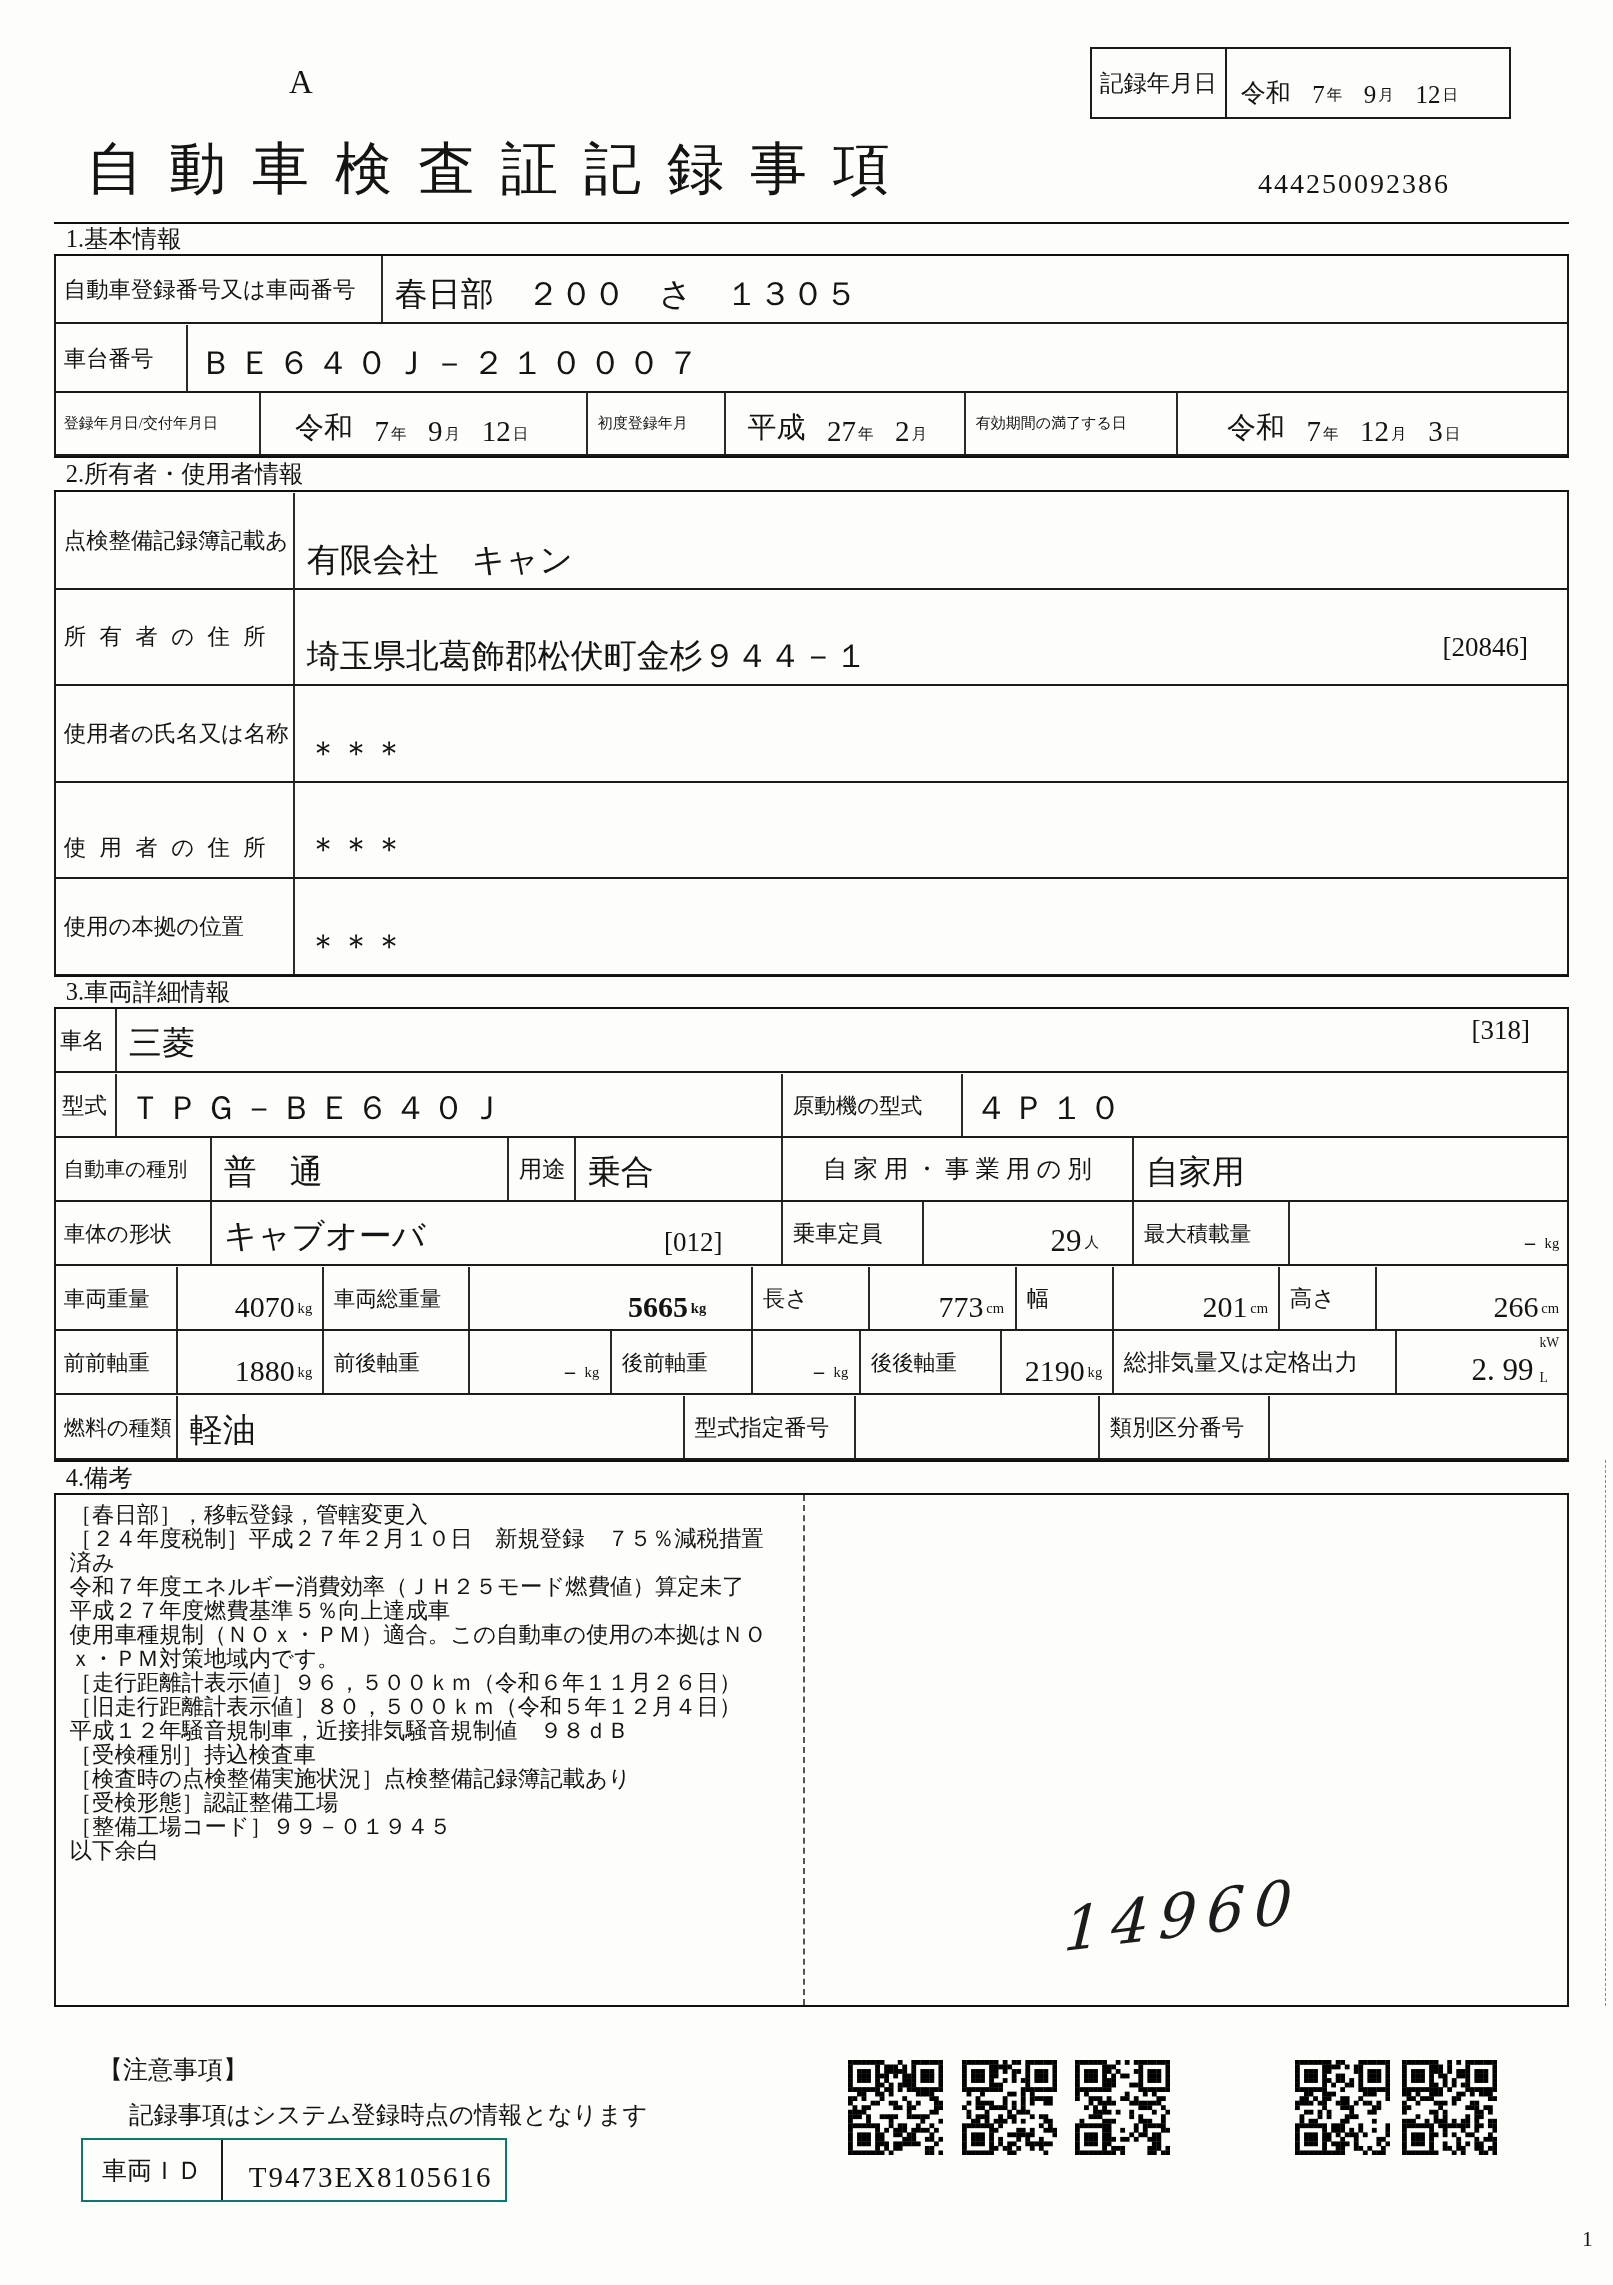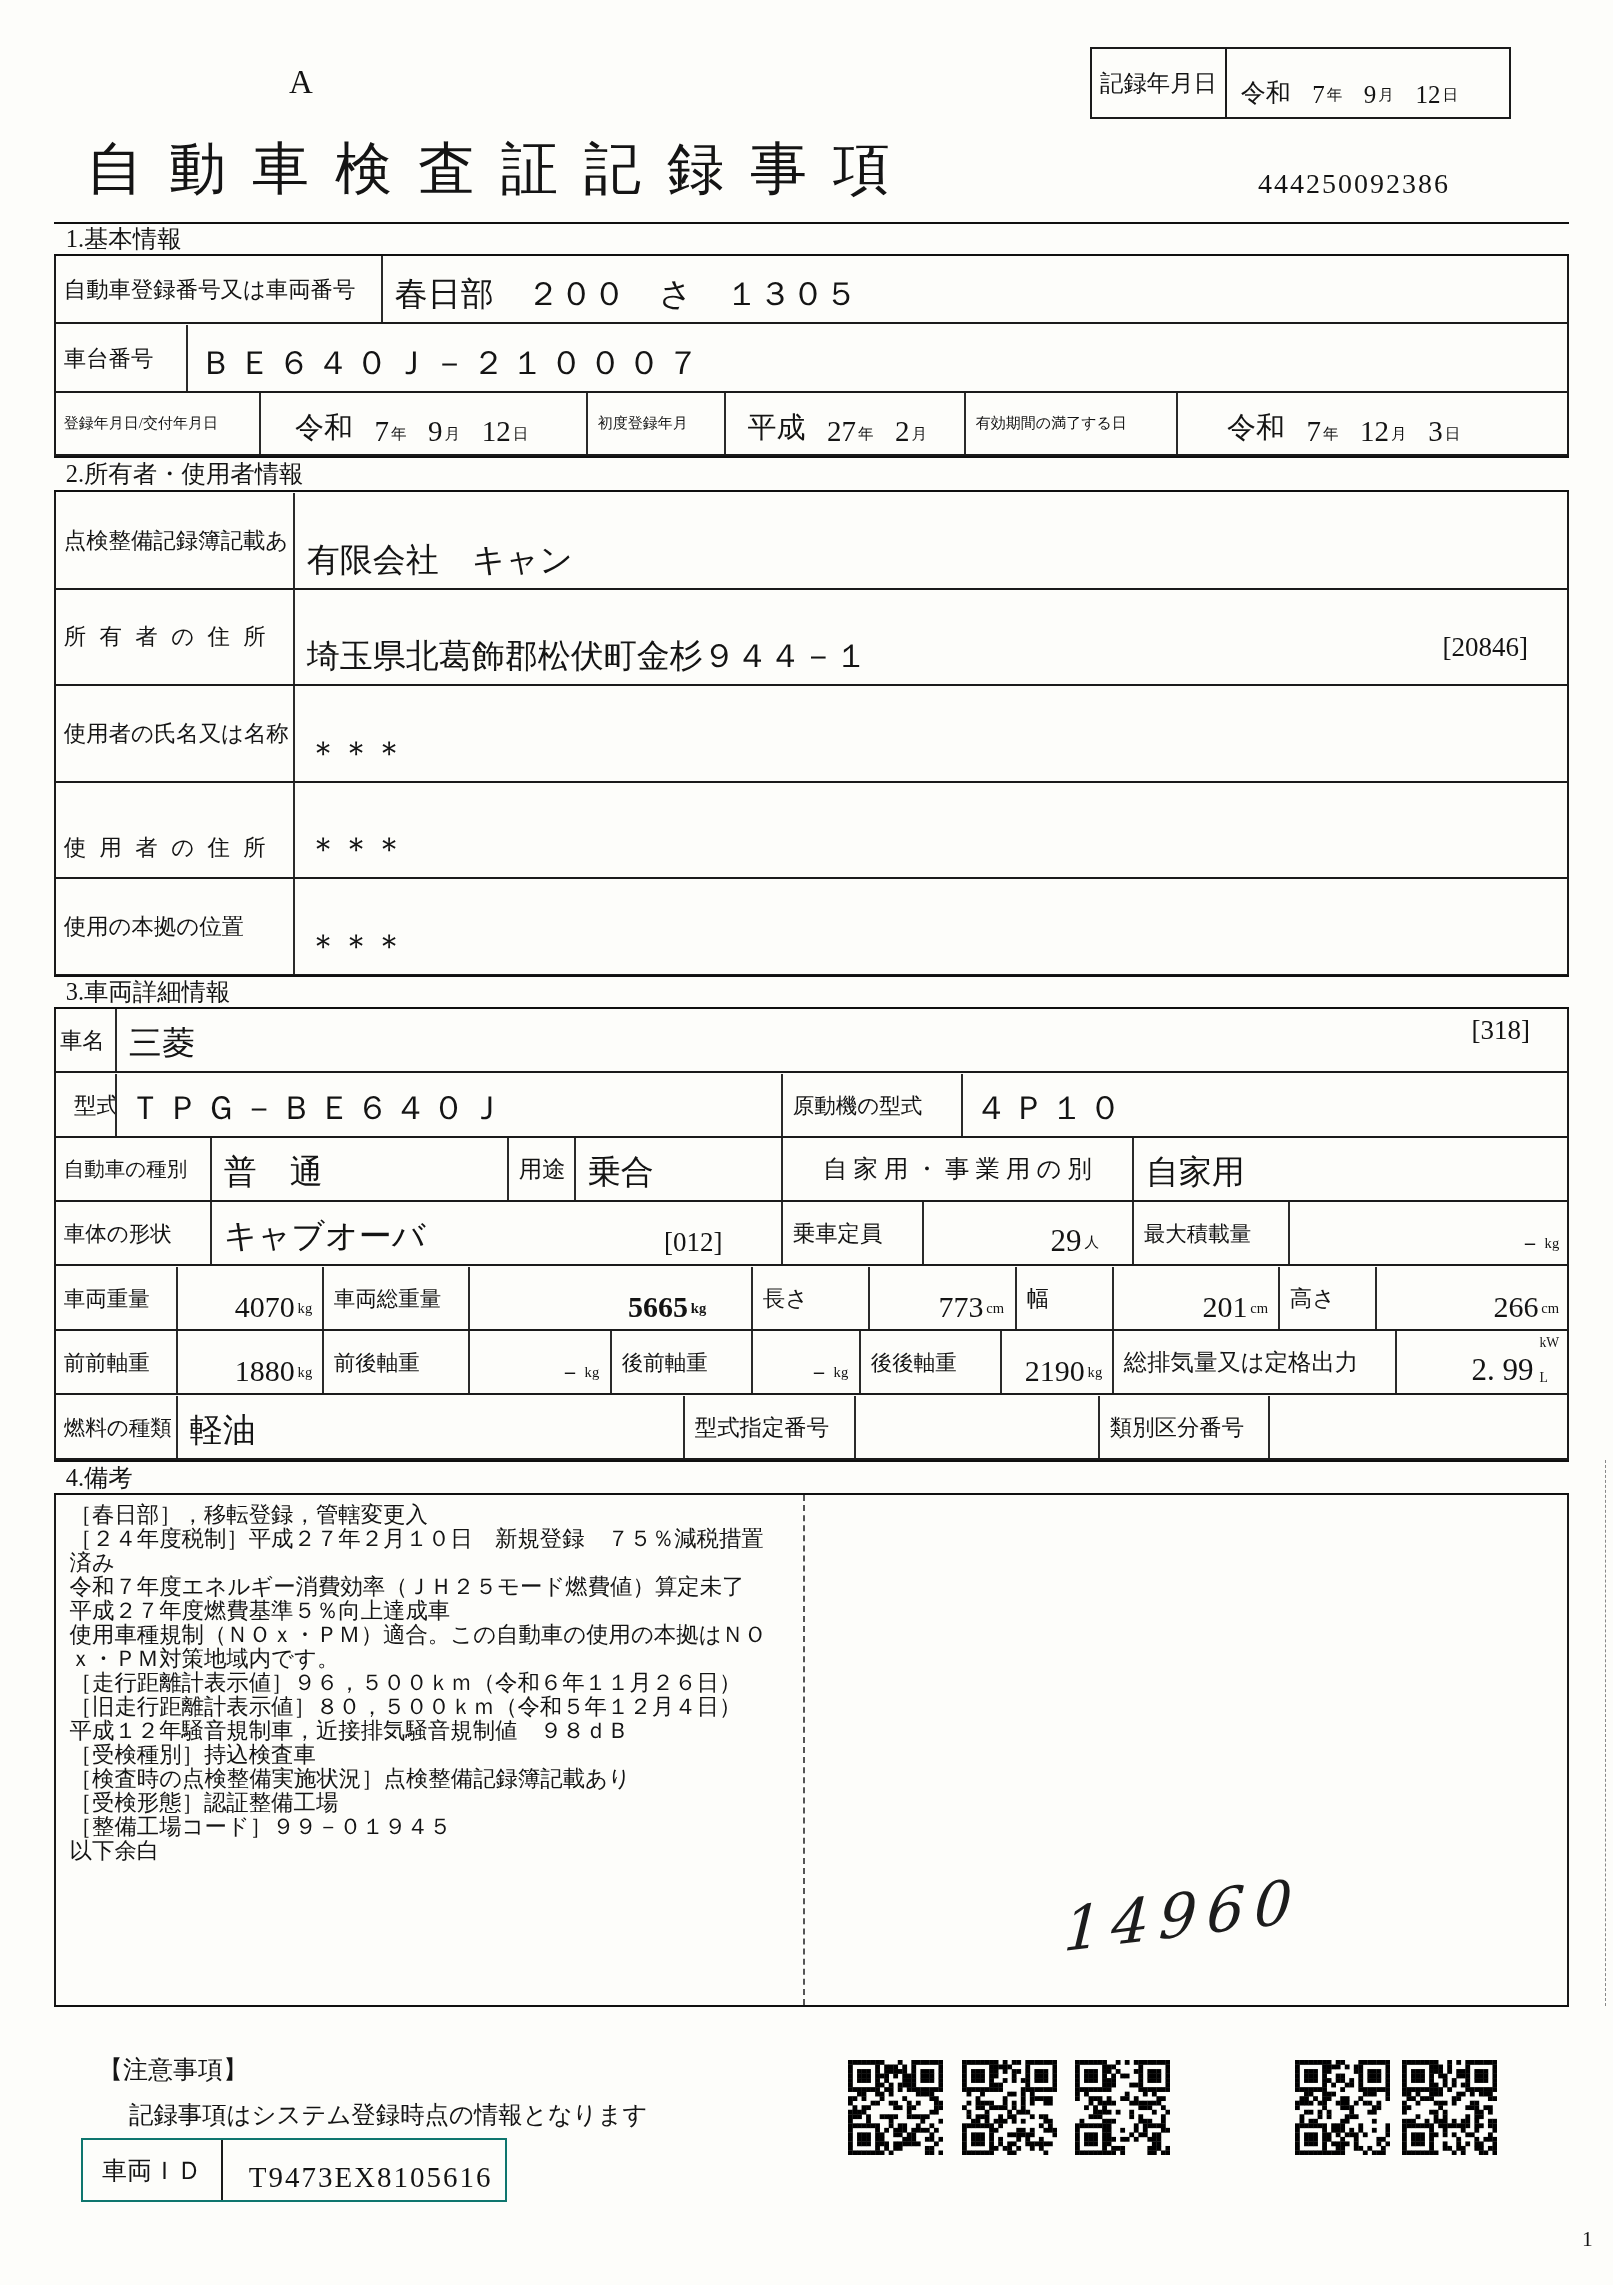--- a/index.html
+++ b/index.html
@@ -118,21 +118,21 @@
 
   <div class="row sect" style="top:975px;height:34px;">3.車両詳細情報</div>
 
   <div class="row" style="top:1009px;height:64px;">
     <div class="cell nb lbl" style="left:0;width:61px;padding-left:5.9px;">車名</div>
     <div class="cell val" style="left:61px;right:0;">三菱</div>
     <div class="tag" style="right:39px;top:5.9px;">[318]</div>
   </div>
 
   <div class="row" style="top:1074px;height:64px;">
-    <div class="cell nb lbl" style="left:0;width:61px;padding-left:20px;">型式</div>
+    <div class="cell nb lbl" style="left:0;width:61px;padding-left:8px;">型式</div>
     <div class="cell val" style="left:61px;width:665px;letter-spacing:4.9px;">ＴＰＧ－ＢＥ６４０Ｊ</div>
     <div class="cell lbl" style="left:727px;width:180px;font-size:21.5px;">原動機の型式</div>
     <div class="cell val" style="left:907px;right:0;letter-spacing:4.9px;">４Ｐ１０</div>
   </div>
 
   <div class="row" style="top:1138px;height:64px;">
     <div class="cell nb lbl" style="left:0;width:156px;font-size:20.5px;">自動車の種別</div>
     <div class="cell val" style="left:156px;width:297px;">普　通</div>
     <div class="cell lbl" style="left:453px;width:66px;font-size:23.4px;">用途</div>
     <div class="cell val" style="left:520px;width:207px;">乗合</div>

